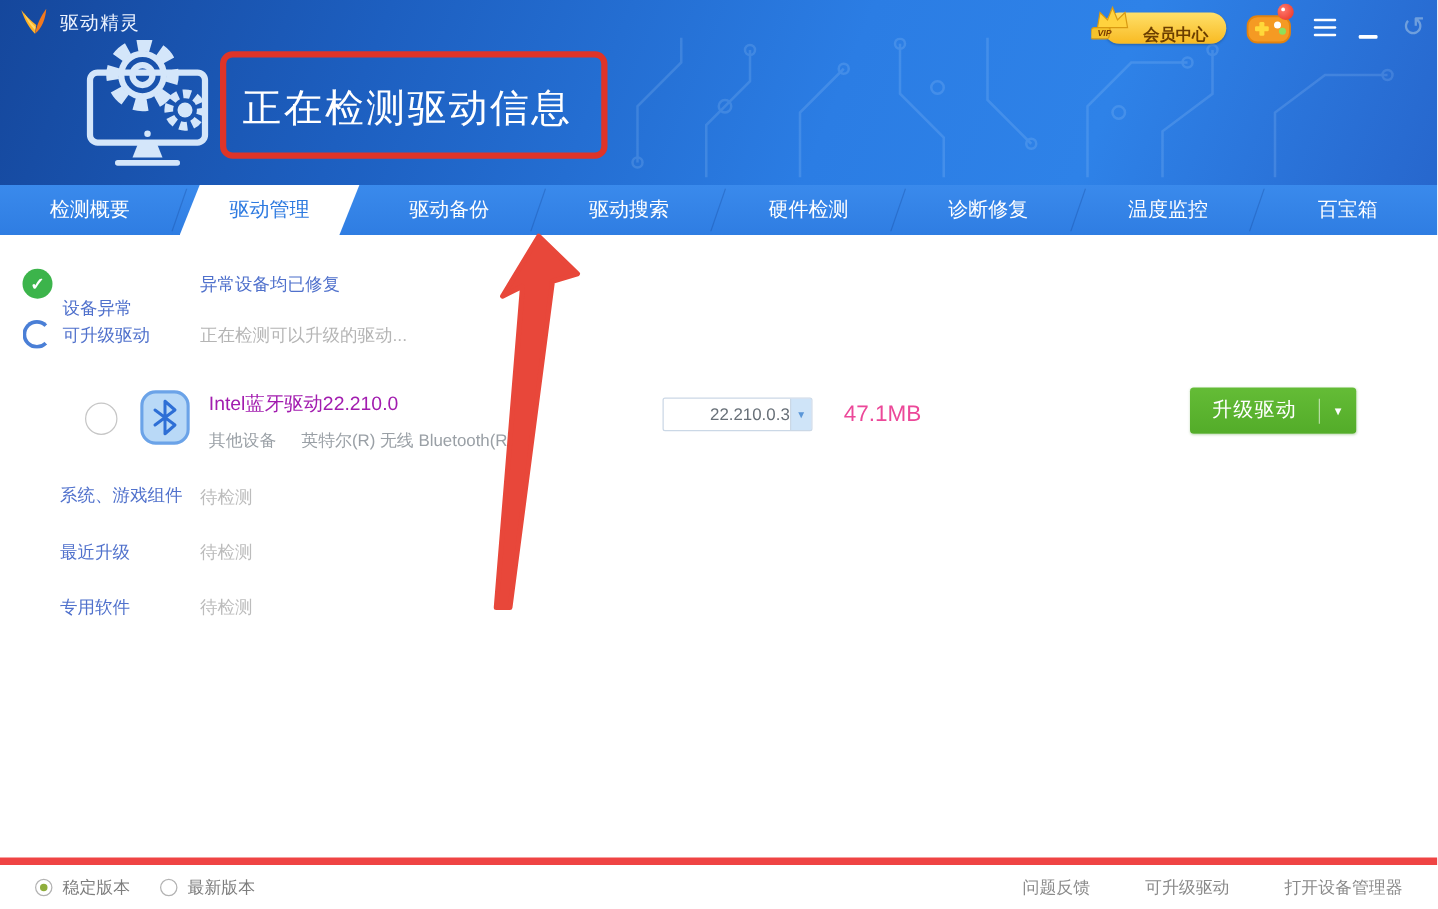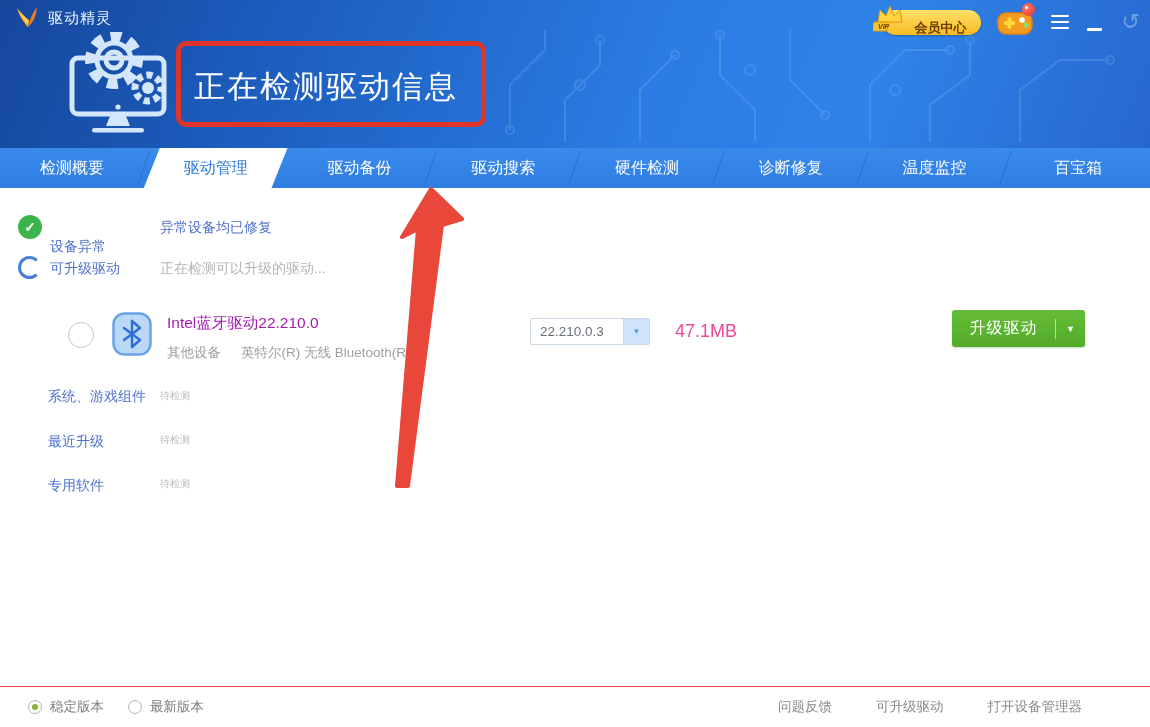--- a/index.html
+++ b/index.html
@@ -63,44 +63,44 @@
   .detail-blue { color:#5071cc; }
   .detail-gray { color:#b5b5b5; }
 
   .drv-check { position:absolute; left:68px; top:322px; width:26px; height:26px; border:1px solid #c6c6c6;
     border-radius:50%; background:#fff; cursor:pointer; }
   .bt-icon { position:absolute; left:112px; top:312px; }
   .drv-name { position:absolute; left:167px; top:313px; color:#a21caf; font-size:15.5px; }
   .drv-sub { position:absolute; left:167px; top:344px; color:#9aa0a6; font-size:13.5px; display:flex; gap:20px; }
 
   .version-select { position:absolute; left:530px; top:318px; width:120px; height:27px; background:#fff;
-    border:1px solid #cbd8e6; border-radius:2px; display:flex; align-items:center; cursor:pointer; }
+    border:1px solid #cbd8e6; border-radius:2px; display:flex; align-items:center; cursor:pointer;padding-left:28px; }
   .version-select .val { flex:1; padding-left:9px; color:#687078; font-size:13.5px; }
   .version-select .caret-box { width:26px; height:100%; background:#cfe4f8; border-left:1px solid #cbd8e6;
     display:flex; align-items:center; justify-content:center; color:#5a96d8; font-size:8px; }
   .drv-size { position:absolute; left:675px; top:321px; color:#ec4899; font-size:18px; }
 
   .upgrade-btn { position:absolute; left:952px; top:310px; width:133px; height:37px;
     background:linear-gradient(#64bc36,#53ac29); border-radius:3px; display:flex; align-items:center;
     color:#fff; cursor:pointer; box-shadow:0 1px 2px rgba(60,140,30,.3); }
   .upgrade-btn .lbl { flex:1; text-align:center; font-size:16px; letter-spacing:1px; }
   .upgrade-btn .divider { width:1px; height:20px; background:rgba(255,255,255,.55); }
   .upgrade-btn .caret { width:29px; text-align:center; font-size:9px; }
 
   .cat-label { position:absolute; left:48px; color:#5071cc; font-size:14px; }
-  .cat-status { position:absolute; left:160px; color:#bcbcbc; font-size:10px; }
+  .cat-status { position:absolute; left:160px; color:#bcbcbc; font-size:14px; }
 
   
   .footer { position:absolute; left:0; bottom:0; width:1150px; height:41px; background:#fff;
-    border-top:1px solid #ef4444; display:flex; align-items:center; }
+    border-top:6px solid #ef4444; display:flex; align-items:center; }
   .radio-group { display:flex; align-items:center; gap:24px; margin-left:28px; }
   .radio-opt { display:flex; align-items:center; gap:8px; cursor:pointer; color:#7d7d7d; font-size:13.5px; }
   .radio { width:14px; height:14px; border:1px solid #b3b3b3; border-radius:50%; position:relative; background:#fff; }
   .radio.selected::after { content:""; position:absolute; inset:3px; border-radius:50%; background:#8fae3c; }
-  .footer-links { margin-left:auto; margin-right:68px; display:flex; gap:44px; }
+  .footer-links { margin-left:auto; margin-right:28px; display:flex; gap:44px; }
   .footer-links span { color:#8a8a8a; font-size:13.5px; cursor:pointer; }
 </style>
 </head>
 <body>
 
 <div class="window">
 
   <div class="topbar">
     <svg class="circuit" width="660" height="112" viewBox="0 0 660 112">
       <g stroke="#bfe0ff" stroke-width="2" fill="none">

